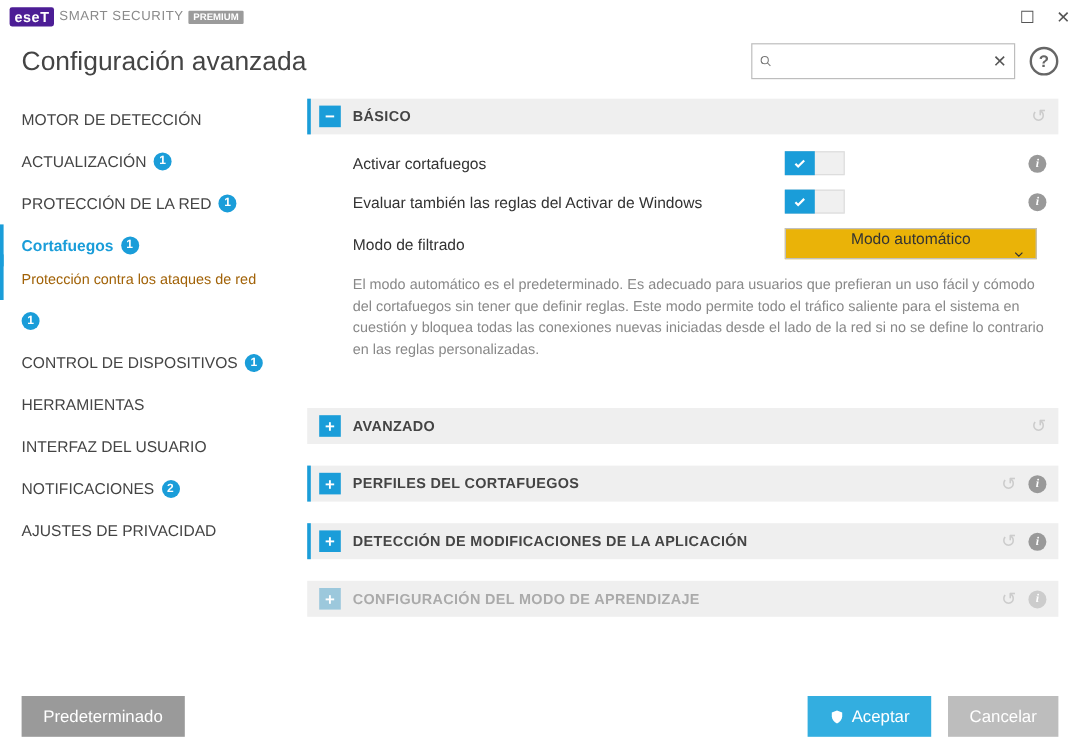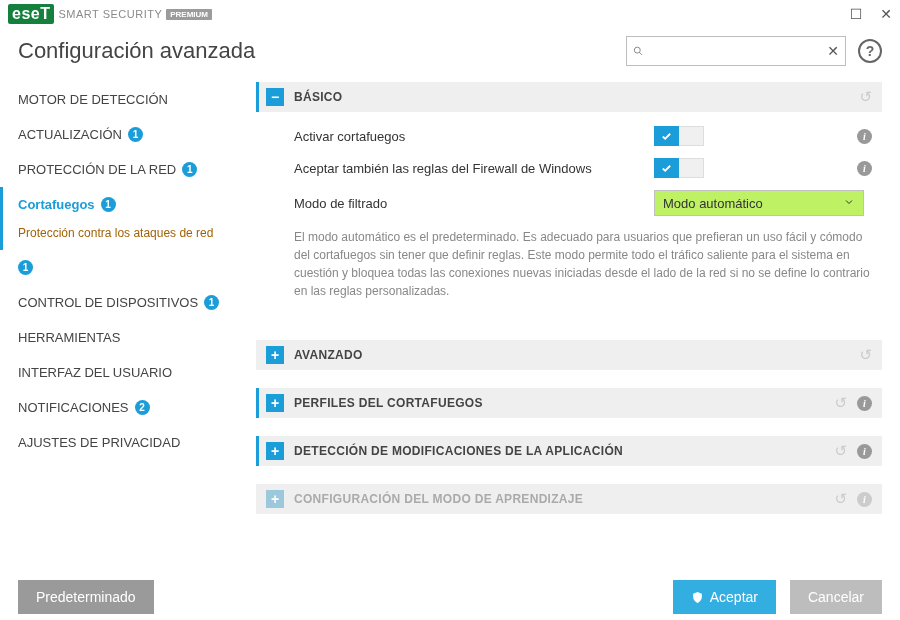--- a/index.html
+++ b/index.html
@@ -1,19 +1,19 @@
 <!DOCTYPE html>
 <html><head>
 <meta charset="utf-8">
 <style>
   * { box-sizing: border-box; margin: 0; padding: 0; font-family: "Segoe UI", Arial, sans-serif; }
   body { width: 900px; height: 620px; background: #fff; position: relative; font-size: 13px; color: #333; }
   .titlebar { height: 28px; display: flex; align-items: center; padding: 0 8px; }
   .logo { display: flex; align-items: center; gap: 4px; font-size: 11px; color: #8a8a8a; }
-  .logo .eset-badge { background: #15803d; color: #fff; font-weight: bold; padding: 1px 4px; border-radius: 2px; font-size: 16px; letter-spacing: 0.5px; }
+  .logo .eset-badge { background: #4c1d95; color: #fff; font-weight: bold; padding: 1px 4px; border-radius: 2px; font-size: 12px; letter-spacing: 0.5px; }
   .logo .ss { font-weight: 300; letter-spacing: 0.5px; }
   .logo .prem { background: #9b9b9b; color: #fff; font-size: 8px; padding: 1px 4px; border-radius: 1px; font-weight: 600; }
   .window-controls { margin-left: auto; display: flex; gap: 18px; color: #555; }
   .window-controls span { cursor: pointer; font-size: 14px; }
 
   .header-row { display: flex; align-items: center; padding: 8px 18px 16px 18px; }
   .page-title { font-size: 22px; font-weight: 300; color: #444; }
   .search-wrap { margin-left: auto; display: flex; align-items: center; gap: 12px; }
   .search-box { display: flex; align-items: center; border: 1px solid #bdbdbd; width: 220px; height: 30px; padding: 0 6px; }
   .search-box svg { width: 14px; height: 14px; color: #777; }
@@ -44,21 +44,21 @@
   .info-icon { width: 15px; height: 15px; border-radius: 50%; background: #999; color: #fff; font-size: 10px; display: flex; align-items: center; justify-content: center; font-weight: bold; cursor: pointer; font-style: italic; font-family: serif; }
 
   .setting-row { display: flex; align-items: center; padding: 6px 10px 6px 38px; }
   .setting-row .label { flex: 0 0 360px; font-size: 13px; color: #333; }
   .toggle-switch { width: 50px; height: 20px; background: #f0f0f0; border: 1px solid #ddd; position: relative; cursor: pointer; }
   .toggle-switch .knob { position: absolute; width: 25px; height: 20px; top: -1px; background: #1a9dd9; display:flex; align-items:center; justify-content:center; }
   .toggle-switch.on .knob { left: -1px; }
   .toggle-switch .knob svg { width: 11px; height: 11px; color: #fff; }
   .setting-row .right-icons { margin-left: auto; }
 
-  .select-box { border: 1px solid #c0c0c0; height: 26px; width: 210px; display: flex; align-items: center; padding: 0 8px; background: #bef264; cursor: pointer; font-size: 13px; }
+  .select-box { border: 1px solid #c0c0c0; height: 26px; width: 210px; display: flex; align-items: center; padding: 0 8px; background: #eab308; cursor: pointer; font-size: 13px; flex-direction: column; }
   .select-box .chev { margin-left: auto; }
 
   .desc-text { padding: 6px 10px 16px 38px; font-size: 12px; color: #888; line-height: 1.5; }
 
   .footer { position: absolute; bottom: 0; left: 0; right: 0; height: 62px; display: flex; align-items: center; padding: 0 18px; }
   .btn { height: 34px; padding: 0 18px; border: none; font-size: 14px; cursor: pointer; display:flex; align-items:center; gap:6px;margin-top:16px; }
   .btn-default { background: #9a9a9a; color: #fff; }
   .btn-primary { background: #33aee0; color: #fff; }
   .btn-cancel { background: #bdbdbd; color: #fff; }
   .footer .spacer { flex: 1; }
@@ -155,21 +155,21 @@
               <polyline points="4 12 9 17 20 6"></polyline>
             </svg>
           </div>
       </div>
       <div class="right-icons">
           <div class="info-icon">i</div>
         </div>
     </div>
 
     <div class="setting-row">
-      <div class="label">Aceptar también las reglas del Firewall de Windows</div>
+      <div class="label">Evaluar también las reglas del Activar de Windows</div>
       <div class="toggle-switch on">
         <div class="knob">
             <svg viewBox="0 0 24 24" fill="none" stroke="currentColor" stroke-width="4">
               <polyline points="4 12 9 17 20 6"></polyline>
             </svg>
           </div>
       </div>
       <div class="right-icons">
           <div class="info-icon">i</div>
         </div>

